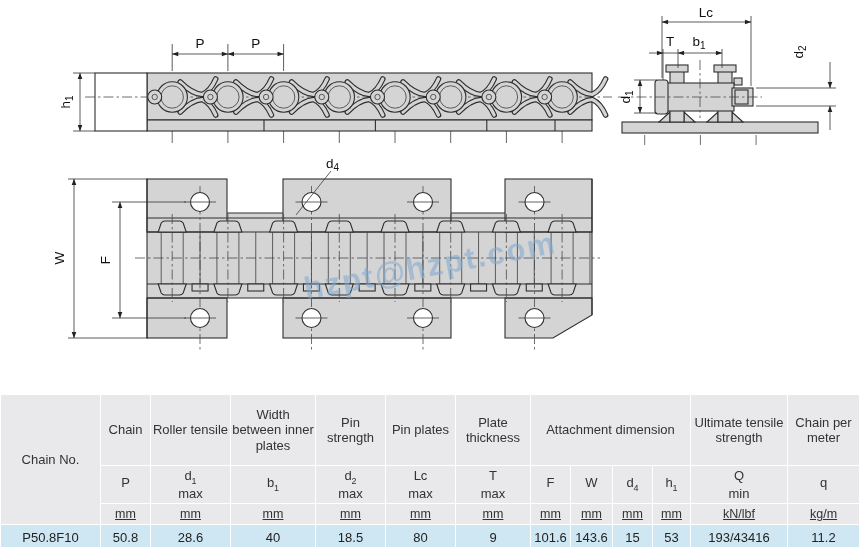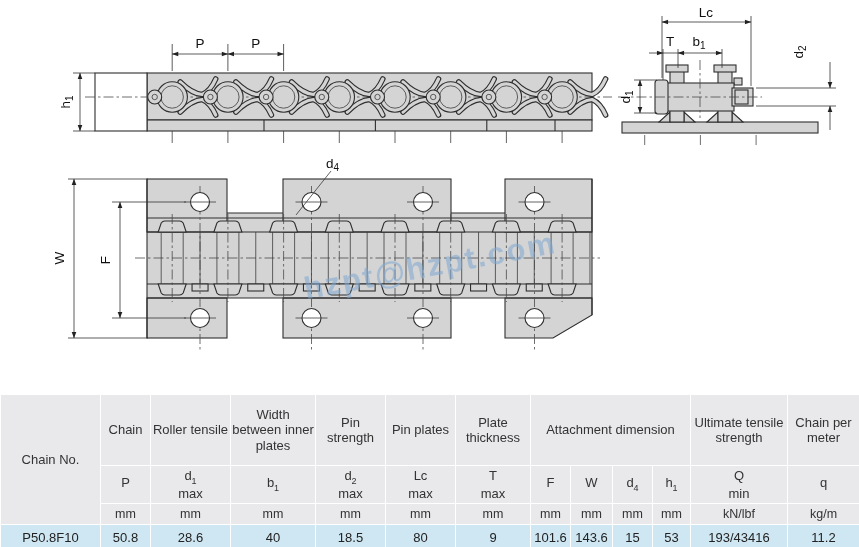--- a/index.html
+++ b/index.html
@@ -18,21 +18,21 @@
   .lbl{font-family:"Liberation Sans",sans-serif;font-size:13.5px;fill:#111;}
   .sub{font-size:10px;}
   .wm{font-family:"Liberation Sans",sans-serif;font-size:31px;font-weight:bold;fill:#7fa8d2;opacity:0.55;letter-spacing:2px;}
   table.spec{border-collapse:collapse;width:859px;table-layout:fixed;margin-top:0;border-top:1px solid #c2c2c6;}
   table.spec th, table.spec td{
     border:1.5px solid #fff;background:#e9e9ec;font-weight:normal;color:#333;
     text-align:center;vertical-align:middle;padding:0 1px;font-size:13px;line-height:1.16;
   }
   table.spec tr.r1 th{height:70px;}
   table.spec tr.r2 th{height:37px;}
-  table.spec tr.r3 th{height:20px;font-size:12.5px;}
+  table.spec tr.r3 th{height:20px;font-size:12.5px;text-decoration:underline;}
   table.spec tr.r4 td{height:25px;background:#cfe7f2;color:#222;}
   table.spec sub{font-size:9px;}
   table.spec .l2{font-size:13px;}
 </style>
 </head>
 <body>
 
 <svg width="859" height="394" viewBox="0 0 859 394">
   <defs>
     <marker id="ar" viewBox="0 0 10 10" refX="9.5" refY="5" markerWidth="10" markerHeight="8" orient="auto-start-reverse">

